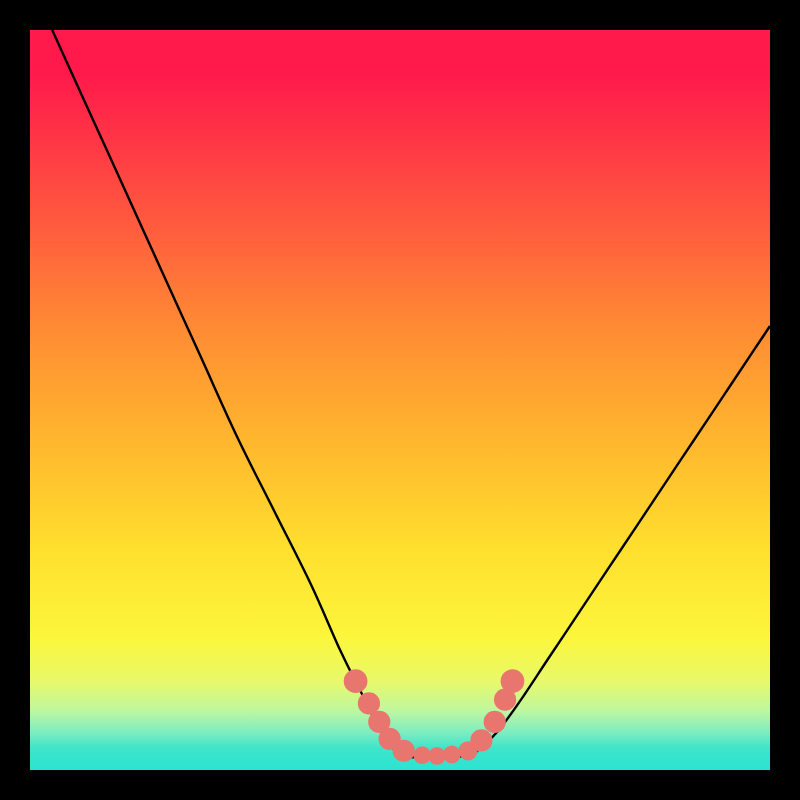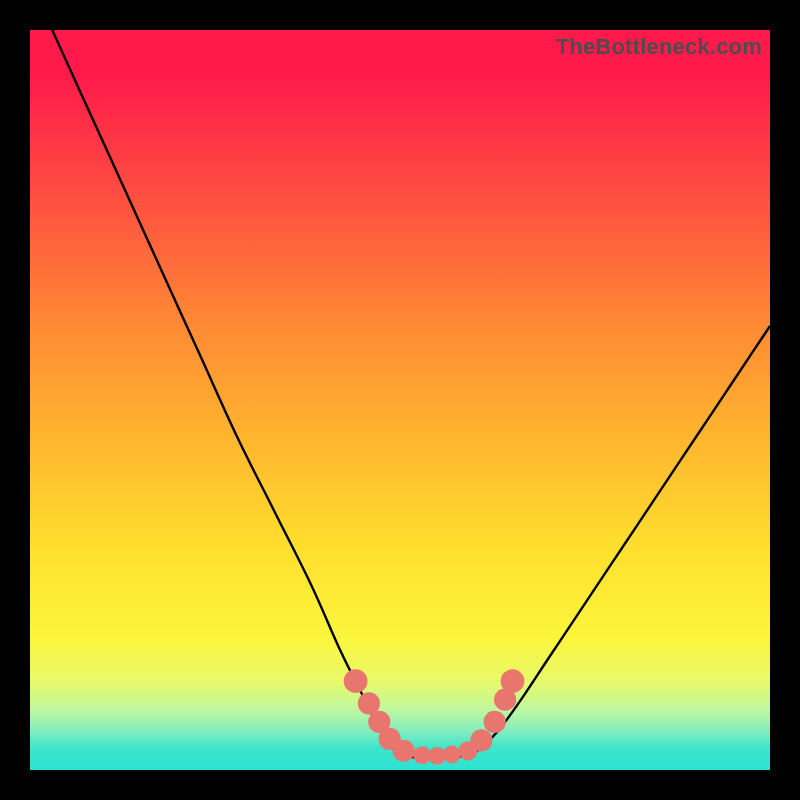--- a/index.html
+++ b/index.html
@@ -59,21 +59,20 @@
     height: 740px;
     pointer-events: none;
   }
 </style>
 </head>
 <body>
 
 <div class="frame">
   <div class="plot">
 
-    <div class="watermark">TheBottleneck.com</div>
 
     <svg class="curve" viewBox="0 0 740 740" preserveAspectRatio="none">
       <g>
         <path id="line-left" fill="none" stroke="#000000" stroke-width="2.4" d="M 22.2 0 C 28.86 14.651999999999996, 45.88 52.09599999999999, 59.2 81.39999999999998 C 72.52000000000001 110.70399999999997, 82.88000000000001 133.49599999999995, 96.2 162.79999999999995 C 109.52 192.10399999999996, 119.87999999999998 214.896, 133.2 244.2 C 146.51999999999998 273.504, 156.88000000000002 296.29599999999994, 170.20000000000002 325.59999999999997 C 183.52 354.904, 193.88000000000002 379.028, 207.20000000000002 407 C 220.52 434.972, 230.88000000000002 454.36, 244.20000000000002 481 C 257.52000000000004 507.64, 269.212 529.692, 281.2 555 C 293.188 580.308, 301.476 601.62, 310.8 621.6 C 320.124 641.58, 326.34000000000003 652.68, 333 666 C 339.65999999999997 679.32, 342.472 686.2760000000001, 347.79999999999995 695.6 C 353.12799999999993 704.924, 358.604 712.472, 362.59999999999997 717.8 C 366.59599999999995 723.1279999999999, 368.668 723.868, 370 725.2"></path>
         <path id="line-floor" fill="none" stroke="#000000" stroke-width="2.4" d="M 370 725.2 C 372.664 725.5996, 378.14 727.0204, 384.8 727.42 C 391.46000000000004 727.8195999999999, 399.00800000000004 727.5532, 407.00000000000006 727.42 C 414.9920000000001 727.2868, 422.54 727.3459999999999, 429.2 726.68 C 435.85999999999996 726.014, 441.336 724.2528, 444 723.72"></path>
         <path id="line-right" fill="none" stroke="#000000" stroke-width="2.4" d="M 444 723.72 C 447.996 719.9904, 458.20799999999997 712.0576, 466.2 703 C 474.192 693.9424, 479.076 686.72, 488.40000000000003 673.4 C 497.72400000000005 660.0799999999999, 507.344 644.984, 518 629 C 528.656 613.016, 536.944 600.5840000000001, 547.6 584.6 C 558.2560000000001 568.616, 566.5440000000001 556.1840000000001, 577.2 540.2 C 587.856 524.216, 596.144 511.784, 606.8 495.79999999999995 C 617.4559999999999 479.8159999999999, 625.7439999999999 467.38399999999996, 636.4 451.4 C 647.056 435.416, 655.344 422.984, 666 407 C 676.656 391.016, 684.944 378.58399999999995, 695.5999999999999 362.59999999999997 C 706.2559999999999 346.616, 717.208 330.18800000000005, 725.1999999999999 318.20000000000005 C 733.1919999999999 306.21200000000005, 737.336 299.996, 740 296"></path>
       </g>
       <g id="markers">
           <circle cx="325.6" cy="651.2" r="11.84" fill="#e9766e"></circle>
           <circle cx="338.91999999999996" cy="673.4" r="11.1" fill="#e9766e"></circle>

